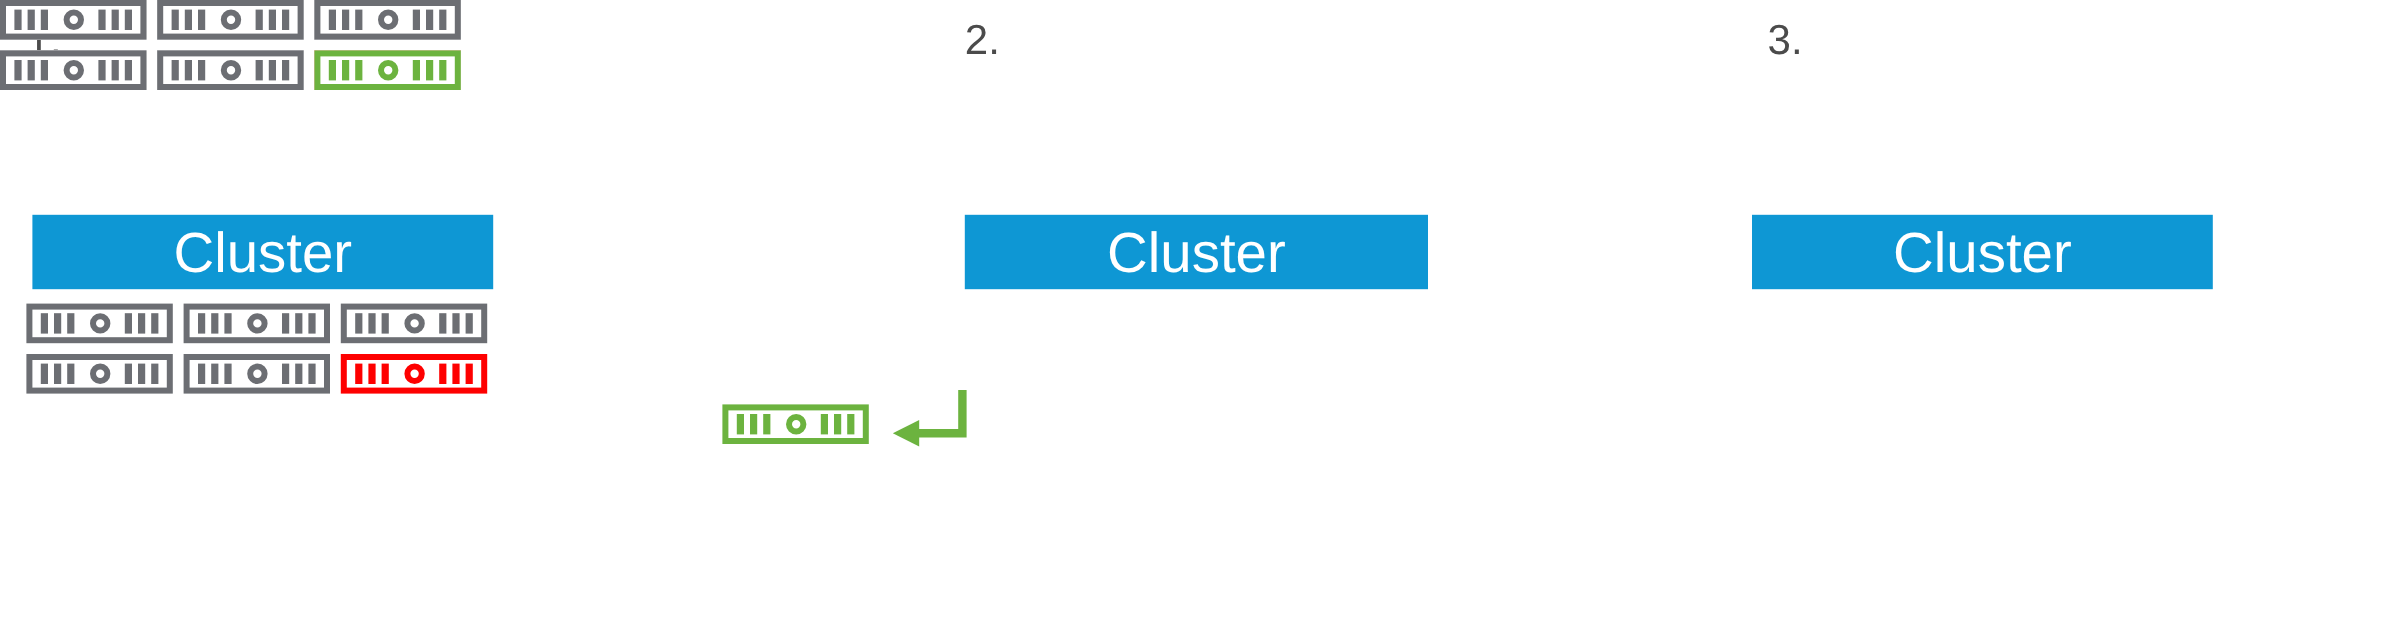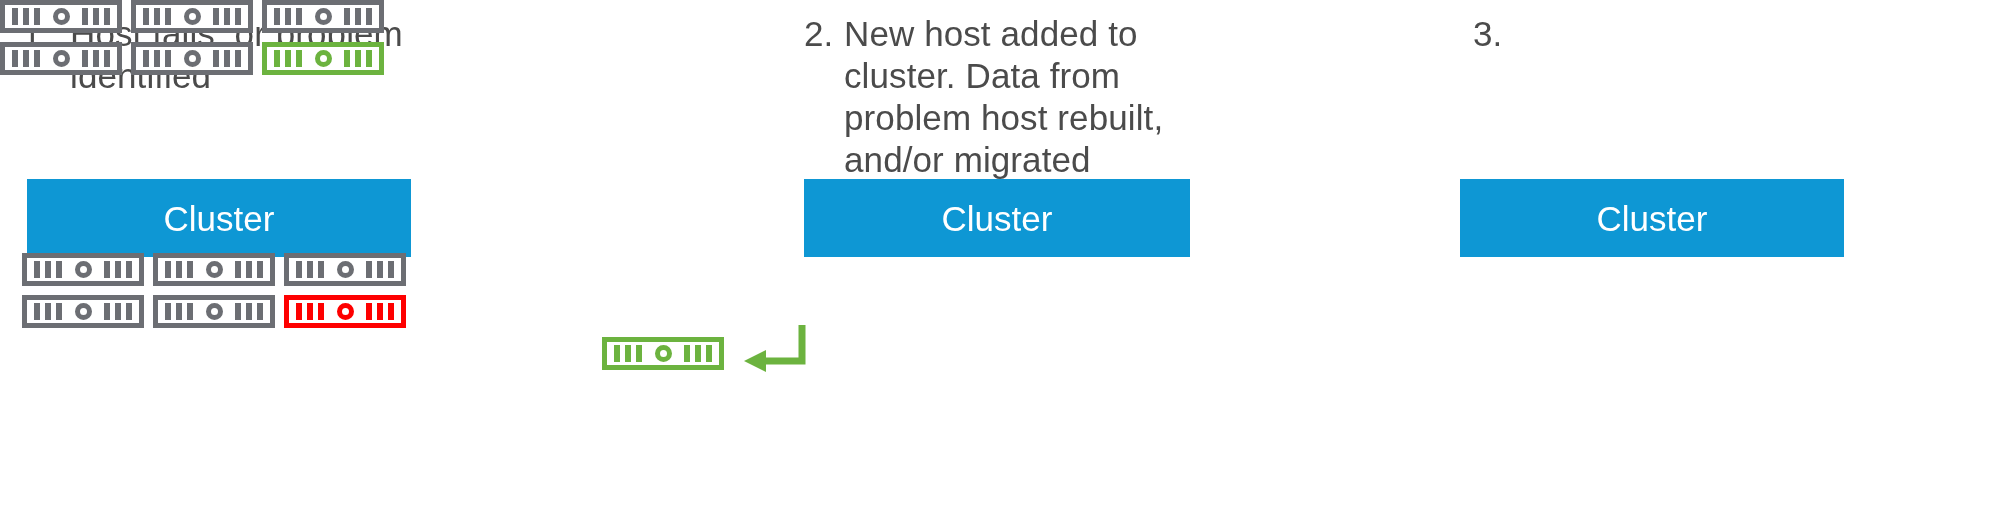--- a/index.html
+++ b/index.html
@@ -55,26 +55,26 @@
   .col-2 .step-num { width: 40px; }
 
   .col-3 .step { left: 13px; top: 13px; width: 450px; }
   .col-3 .step-num { width: 70px; }
 
   
   .cluster-bar {
     position: absolute;
     background: #0e97d4;
     color: #ffffff;
-    font-size: 35px;
+    font-size: 47px;
     line-height: 1;
     display: flex;
     align-items: center;
     justify-content: center;
-    height: 78px;
+    height: 62px;
     box-sizing: border-box;
   }
   .col-1 .cluster-bar { left: 27px; top: 179px; width: 384px; }
   .col-2 .cluster-bar { left: 44px; top: 179px; width: 386px; }
   .col-3 .cluster-bar { left: 0px;  top: 179px; width: 384px; }
 
   
   .server-grid {
     position: absolute;
     display: grid;
@@ -143,21 +143,20 @@
 </style>
 </head>
 <body>
 
 <div class="stage">
 
   <div class="column col-1">
 
     <div class="step">
       <span class="step-num">1.</span>
-      <span class="step-text">Host fails, or problem identified</span>
     </div>
 
     <div class="cluster-bar">
       <span>Cluster</span>
     </div>
 
     <div class="server-grid">
       <div class="server">
         <span class="bars">
             <i></i>
@@ -236,21 +235,20 @@
             <i></i>
           </span>
       </div>
     </div>
   </div>
 
   <div class="column col-2">
 
     <div class="step">
       <span class="step-num">2.</span>
-      <span class="step-text">New host added to cluster. Data from problem host rebuilt, and/or migrated</span>
     </div>
 
     <div class="cluster-bar">
       <span>Cluster</span>
     </div>
   </div>
 
   <div class="server-grid">
     <div class="server">
       <span class="bars">

